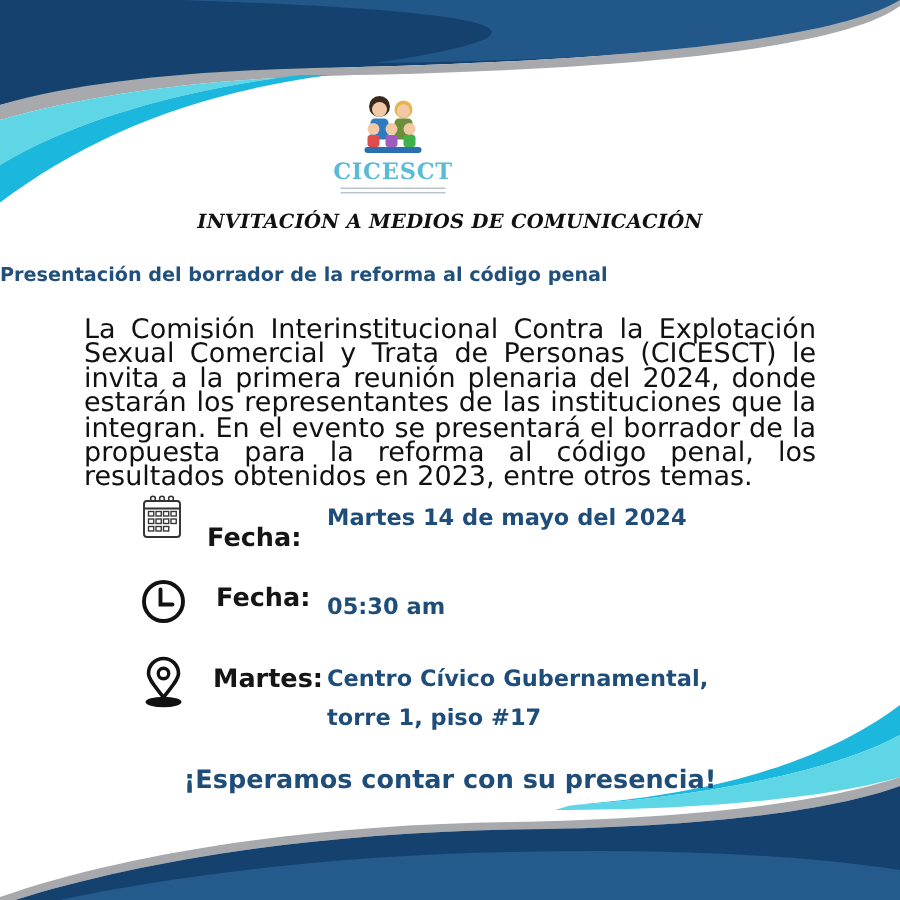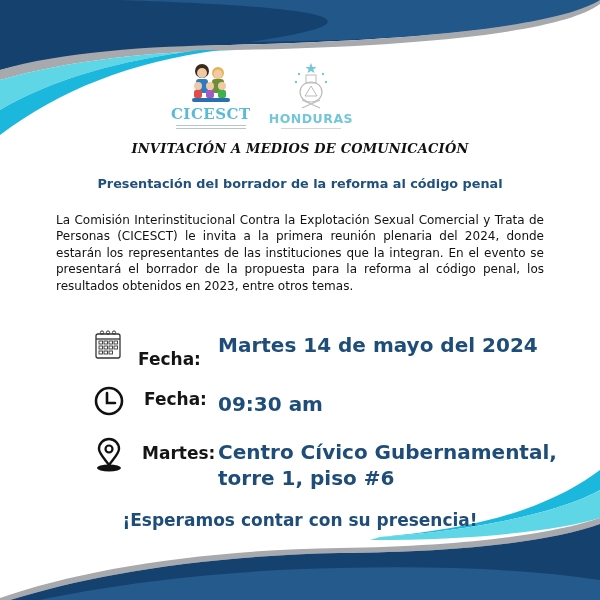--- a/index.html
+++ b/index.html
@@ -4,26 +4,26 @@
 <style>
   html, body { margin: 0; padding: 0; }
   body { width: 600px; height: 600px; overflow: hidden; background: #ffffff; position: relative; font-family: "DejaVu Sans", sans-serif; }
   .bg { position: absolute; left: 0; top: 0; width: 600px; height: 600px; }
   .logos { position: absolute; top: 62px; left: 0; width: 524px; display: flex; justify-content: center; gap: 18px; }
   .logo { display: flex; flex-direction: column; align-items: center; }
   .logo-text { font-family: "DejaVu Serif", serif; font-weight: bold; font-size: 15px; color: #5bbbd6; letter-spacing: 0.5px; margin-top: 1px; }
   .logo-text.sans { font-family: "DejaVu Sans", sans-serif; color: #74c6d8; font-size: 12.5px; }
   .tiny-line { height: 1px; background: #b9c4cc; margin-top: 2px; }
   .title { position: absolute; top: 141px; left: 0; width: 600px; text-align: center; font-family: "DejaVu Serif", serif; font-weight: bold; font-style: italic; font-size: 13px; color: #111; letter-spacing: 0.2px; }
-  .subtitle { position: absolute; top: 176px; left: 0; width: 600px; text-align: center; font-weight: bold; font-size: 12.8px; color: #21507d; }
-  .para { position: absolute; top: 212px; left: 56px; width: 488px; text-align: justify; font-size: 12px; line-height: 16.4px; color: #111; }
+  .subtitle { position: absolute; top: 176px; left: 0; width: 600px; text-align: left; font-weight: bold; font-size: 12.8px; color: #21507d; }
+  .para { position: absolute; top: 212px; left: 56px; width: 488px; text-align: justify; font-size: 18px; line-height: 16.4px; color: #111; }
   .row { position: absolute; left: 92px; display: flex; align-items: flex-start; }
   .row .icon { width: 34px; height: 34px; }
   .row .label { position: absolute; font-weight: bold; font-size: 17px; color: #151515; }
-  .row .value { position: absolute; font-weight: bold; font-size: 20px; color: #1f4d7a; line-height: 26px; white-space: nowrap; text-align: center; }
+  .row .value { position: absolute; font-weight: bold; font-size: 15px; color: #1f4d7a; line-height: 26px; white-space: nowrap; text-align: center; }
   .closing { position: absolute; top: 510px; left: 0; width: 600px; text-align: center; font-weight: bold; font-size: 17px; color: #1f4d7a; }
 </style>
 </head>
 <body>
 
 <svg class="bg" viewBox="0 0 600 600" xmlns="http://www.w3.org/2000/svg">
 
   <path d="M0,0 L600,0 L600,0 C560,25 430,40 230,45 C140,48 60,55 0,70 Z" fill="#15416f"></path>
   <path d="M120,0 L600,0 L600,2 C540,30 420,40 250,42 C330,30 420,10 120,0 Z" fill="#245a8c" opacity="0.9"></path>
   <path d="M0,70 C60,52 150,46 230,45 C430,40 560,25 600,0 L600,4 C565,30 440,46 235,50 C150,52 70,60 0,80 Z" fill="#a7a9ac"></path>
@@ -51,35 +51,20 @@
       <circle cx="34" cy="24" r="4" fill="#f2c9a5"></circle>
       <rect x="6" y="28" width="8" height="8" rx="2" fill="#e04c4c"></rect>
       <rect x="18" y="28" width="8" height="8" rx="2" fill="#a05bc1"></rect>
       <rect x="30" y="28" width="8" height="8" rx="2" fill="#40b04b"></rect>
       <rect x="4" y="36" width="38" height="4" rx="2" fill="#2a6fb0"></rect>
     </svg>
     <div class="logo-text">CICESCT</div>
     <div class="tiny-line" style="width:70px"></div>
     <div class="tiny-line" style="width:70px"></div>
   </div>
-  <div class="logo">
-    <svg width="46" height="48" viewBox="0 0 46 48">
-      <polygon points="23,1 24.5,5 28.5,5 25.3,7.5 26.5,11 23,9 19.5,11 20.7,7.5 17.5,5 21.5,5" fill="#74c6d8"></polygon>
-      <circle cx="11" cy="12" r="1.2" fill="#74c6d8"></circle>
-      <circle cx="35" cy="12" r="1.2" fill="#74c6d8"></circle>
-      <circle cx="8" cy="20" r="1.2" fill="#74c6d8"></circle>
-      <circle cx="38" cy="20" r="1.2" fill="#74c6d8"></circle>
-      <rect x="18" y="13" width="10" height="8" fill="none" stroke="#bbb" stroke-width="1"></rect>
-      <ellipse cx="23" cy="30" rx="11" ry="10" fill="none" stroke="#bbb" stroke-width="1.2"></ellipse>
-      <polygon points="23,24 29,34 17,34" fill="none" stroke="#bbb" stroke-width="1"></polygon>
-      <path d="M14,38 L32,46 M32,38 L14,46" stroke="#bbb" stroke-width="1.2"></path>
-    </svg>
-    <div class="logo-text sans">HONDURAS</div>
-    <div class="tiny-line" style="width:60px; background:#cfd7dc"></div>
-  </div>
 </div>
 
 <div class="title">INVITACIÓN A MEDIOS DE COMUNICACIÓN</div>
 <div class="subtitle">Presentación del borrador de la reforma al código penal</div>
 
 <div class="para">La Comisión Interinstitucional Contra la Explotación Sexual Comercial y Trata de Personas (CICESCT) le invita a la primera reunión plenaria del 2024, donde estarán los representantes de las instituciones que la integran. En el evento se presentará el borrador de la propuesta para la reforma al código penal, los resultados obtenidos en 2023, entre otros temas.</div>
 
 <div class="row" style="top:328px;">
   <svg class="icon" viewBox="0 0 34 34">
     <rect x="4" y="6" width="24" height="24" rx="2" fill="none" stroke="#333" stroke-width="1.3"></rect>
@@ -104,27 +89,27 @@
   <span class="label" style="left:46px; top:8px;margin-top:13px;">Fecha:</span>
   <span class="value" style="left:126px; top:4px;">Martes 14 de mayo del 2024</span>
 </div>
 
 <div class="row" style="top:384px;">
   <svg class="icon" viewBox="0 0 34 34">
     <circle cx="17" cy="17" r="13" fill="none" stroke="#111" stroke-width="2.6"></circle>
     <path d="M15,9 L15,19 L23,19" fill="none" stroke="#111" stroke-width="2.6" stroke-linecap="round"></path>
   </svg>
   <span class="label" style="left:52px; top:5px;">Fecha:</span>
-  <span class="value" style="left:126px; top:7px;">09:30 am</span>
+  <span class="value" style="left:126px; top:7px;">05:30 am</span>
 </div>
 
 <div class="row" style="top:437px;">
   <svg class="icon" viewBox="0 0 34 34" style="height:38px">
     <path d="M17,26 C11,18 7,14 7,10 A10,10 0 0 1 27,10 C27,14 23,18 17,26 Z" fill="none" stroke="#111" stroke-width="2.4" stroke-linejoin="round"></path>
     <circle cx="17" cy="10" r="3.5" fill="none" stroke="#111" stroke-width="2.2"></circle>
     <ellipse cx="17" cy="29" rx="12" ry="3.5" fill="#111"></ellipse>
   </svg>
   <span class="label" style="left:50px; top:6px;">Martes:</span>
   <span class="value" style="left:126px; top:2px;">Centro Cívico Gubernamental,</span>
-  <span class="value" style="left:126px; top:28px;">torre 1, piso #6</span>
+  <span class="value" style="left:126px; top:28px;">torre 1, piso #17</span>
 </div>
 
 <div class="closing">¡Esperamos  contar con su presencia!</div>
 
 </body></html>

